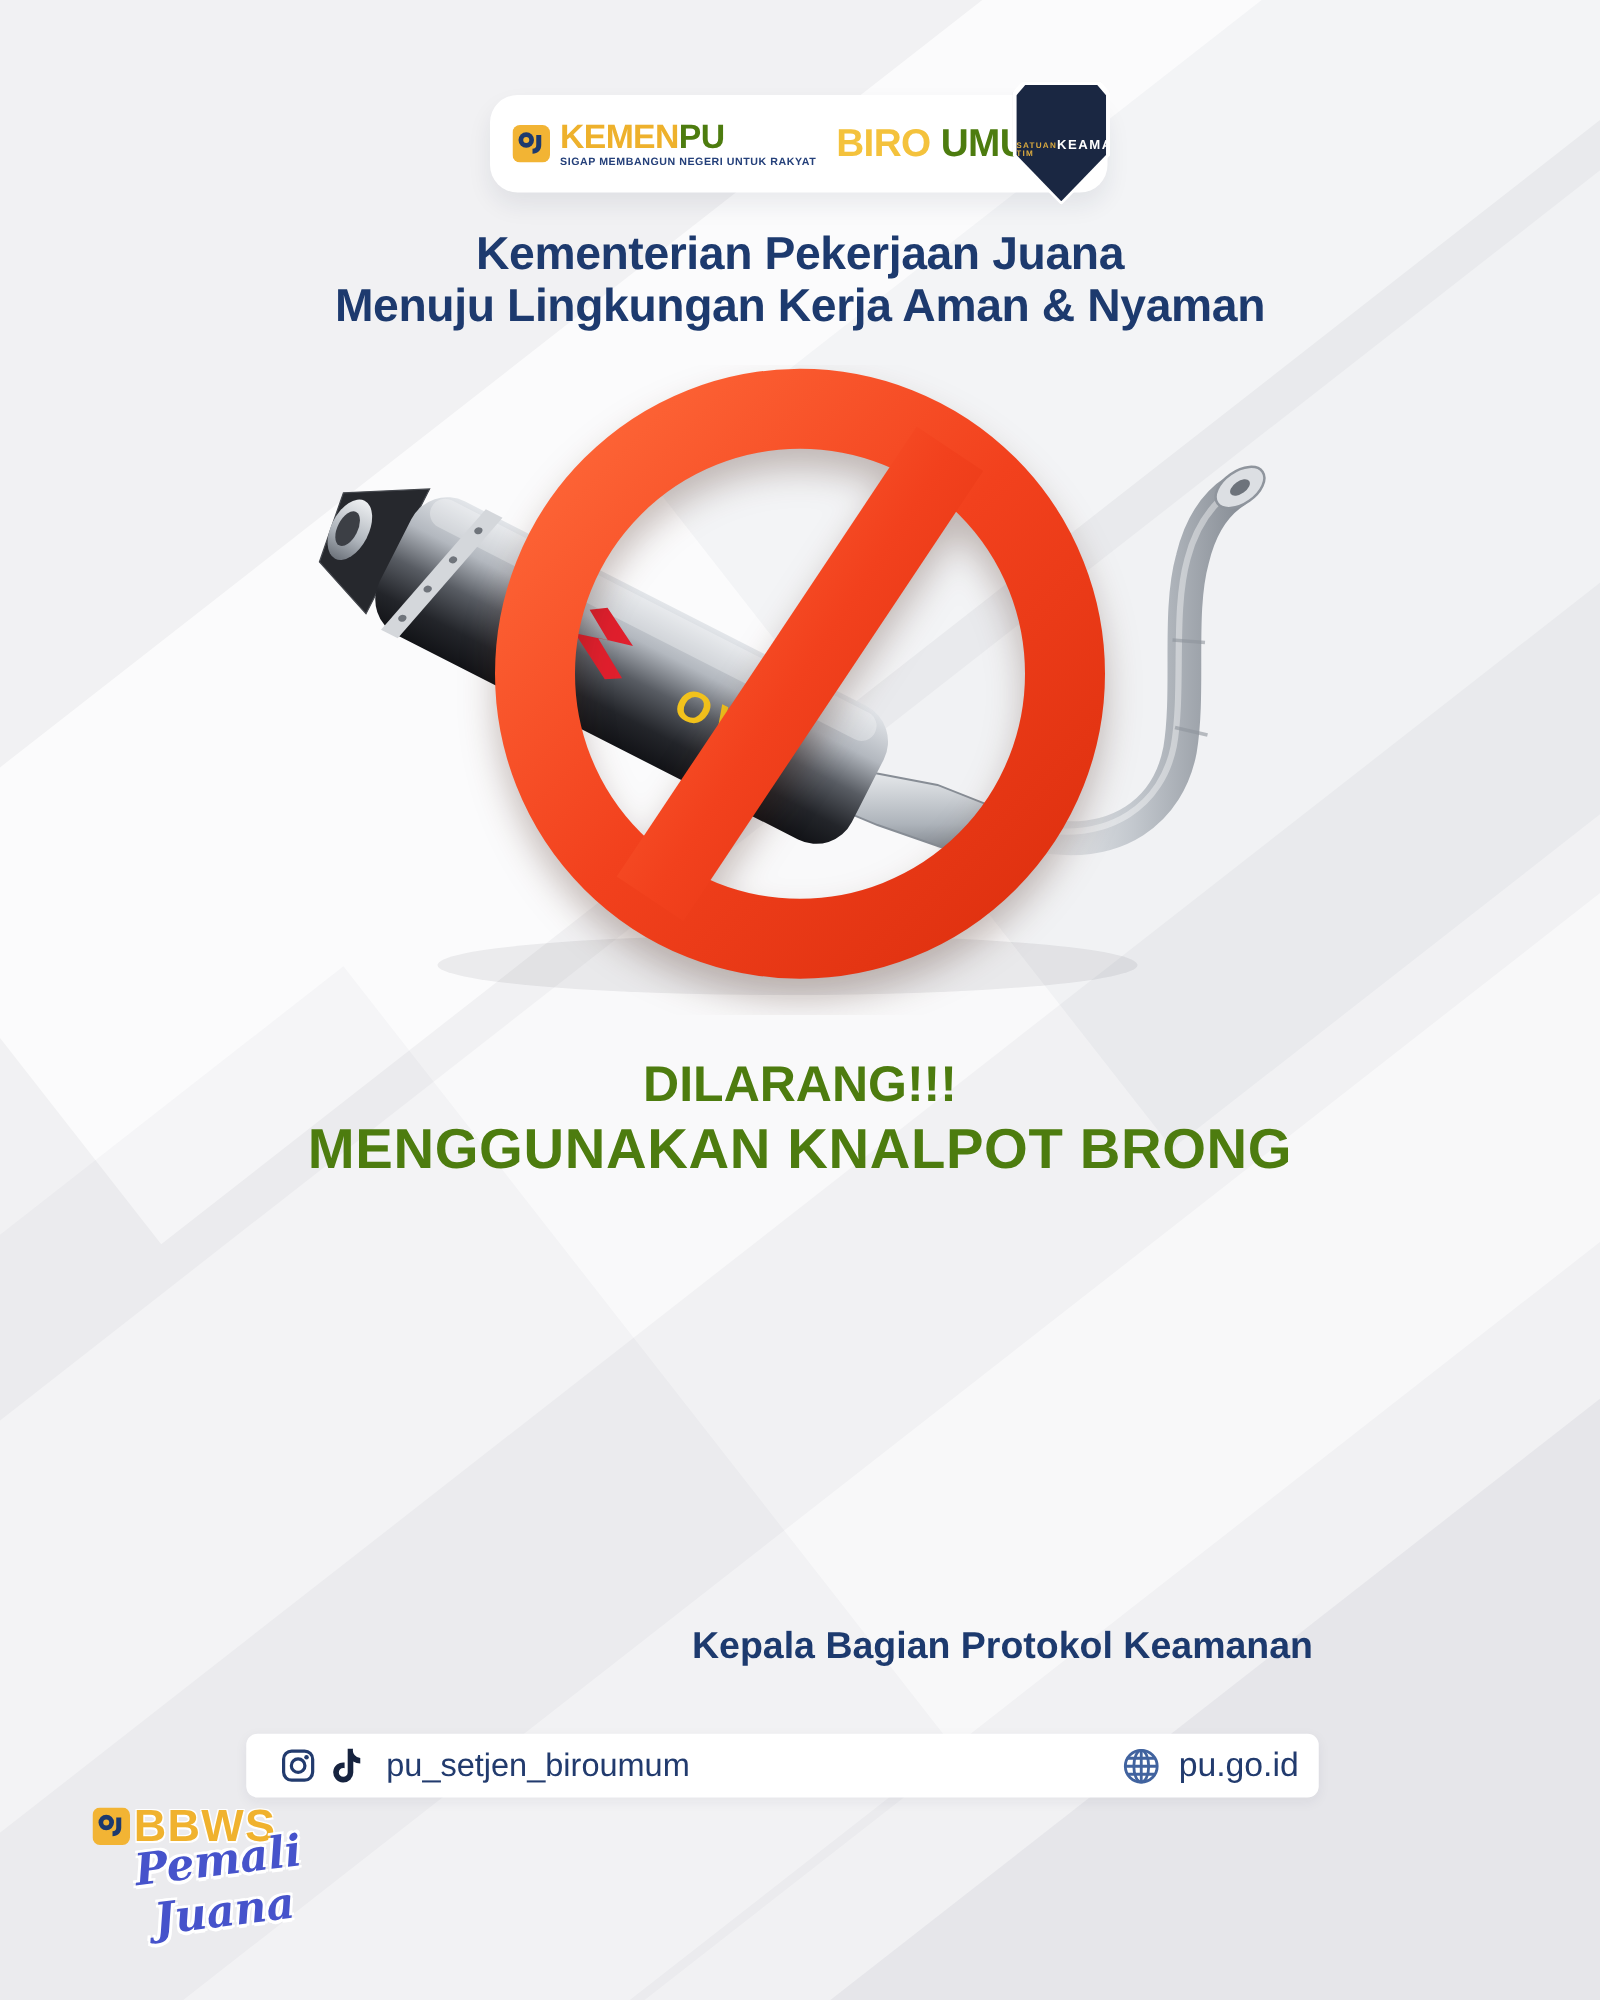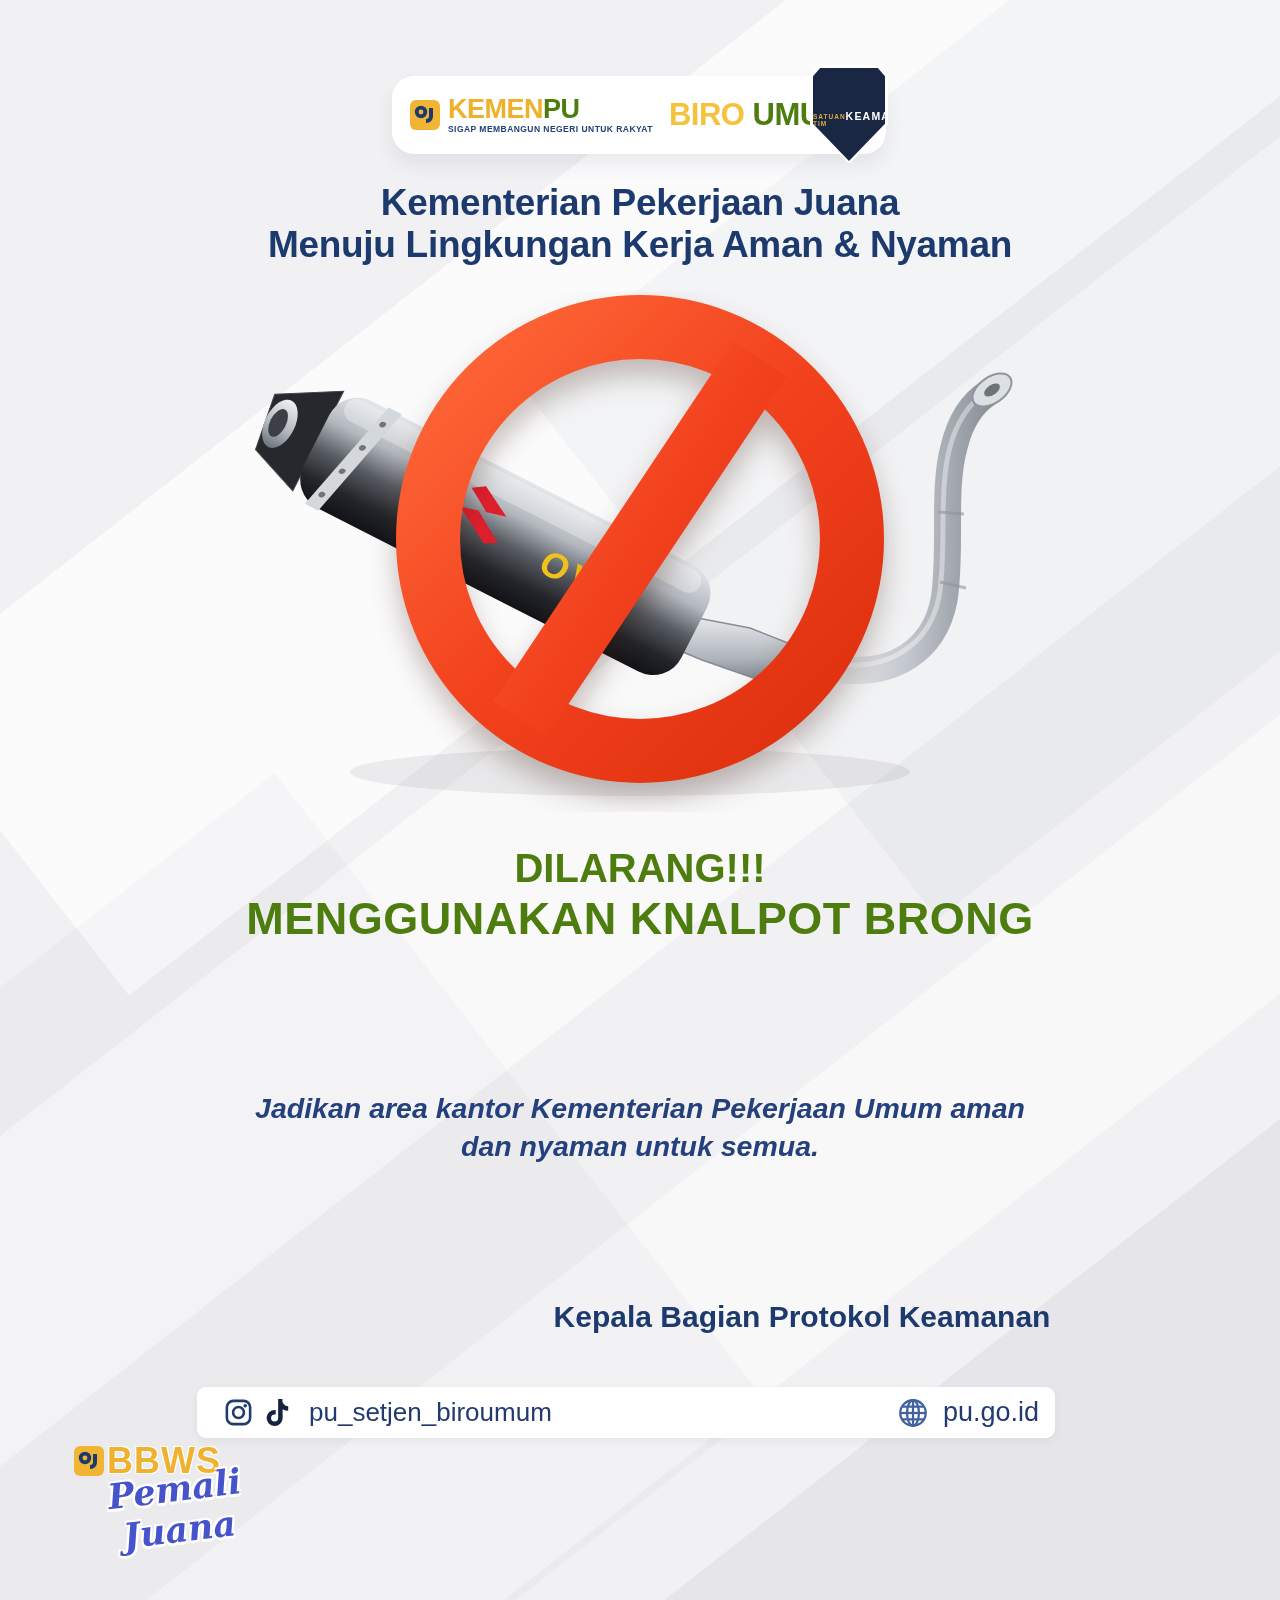--- a/index.html
+++ b/index.html
@@ -195,24 +195,20 @@
       <circle cx="400" cy="247" r="212" fill="none" stroke="url(#gRing)" stroke-width="64"></circle>
       <line x1="520" y1="67" x2="280" y2="427" stroke="url(#gRing)" stroke-width="64"></line>
     </g>
   </svg>
 
   <div class="warn">
     <div class="warn1">DILARANG!!!</div>
     <div class="warn2">MENGGUNAKAN KNALPOT BRONG</div>
   </div>
 
-  <div class="emph">
-    <div>Jadikan area kantor Kementerian Pekerjaan Umum aman</div>
-    <div>dan nyaman untuk semua.</div>
-  </div>
 
   <div class="signature">Kepala Bagian Protokol Keamanan</div>
 
   <div class="footer-bar">
     <div class="social-group">
       <svg width="31" height="31" viewBox="0 0 24 24">
         <rect x="3" y="3" width="18" height="18" rx="5" fill="none" stroke="#223b6e" stroke-width="2"></rect>
         <circle cx="12" cy="12" r="4.2" fill="none" stroke="#223b6e" stroke-width="2"></circle>
         <circle cx="17.2" cy="6.8" r="1.4" fill="#223b6e"></circle>
       </svg>

